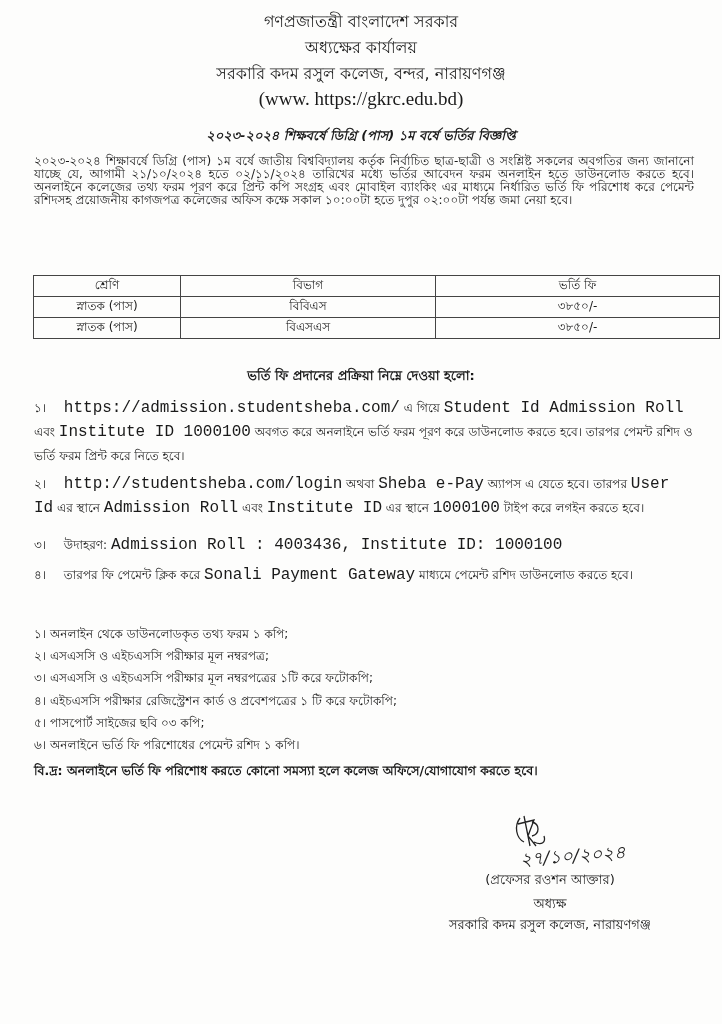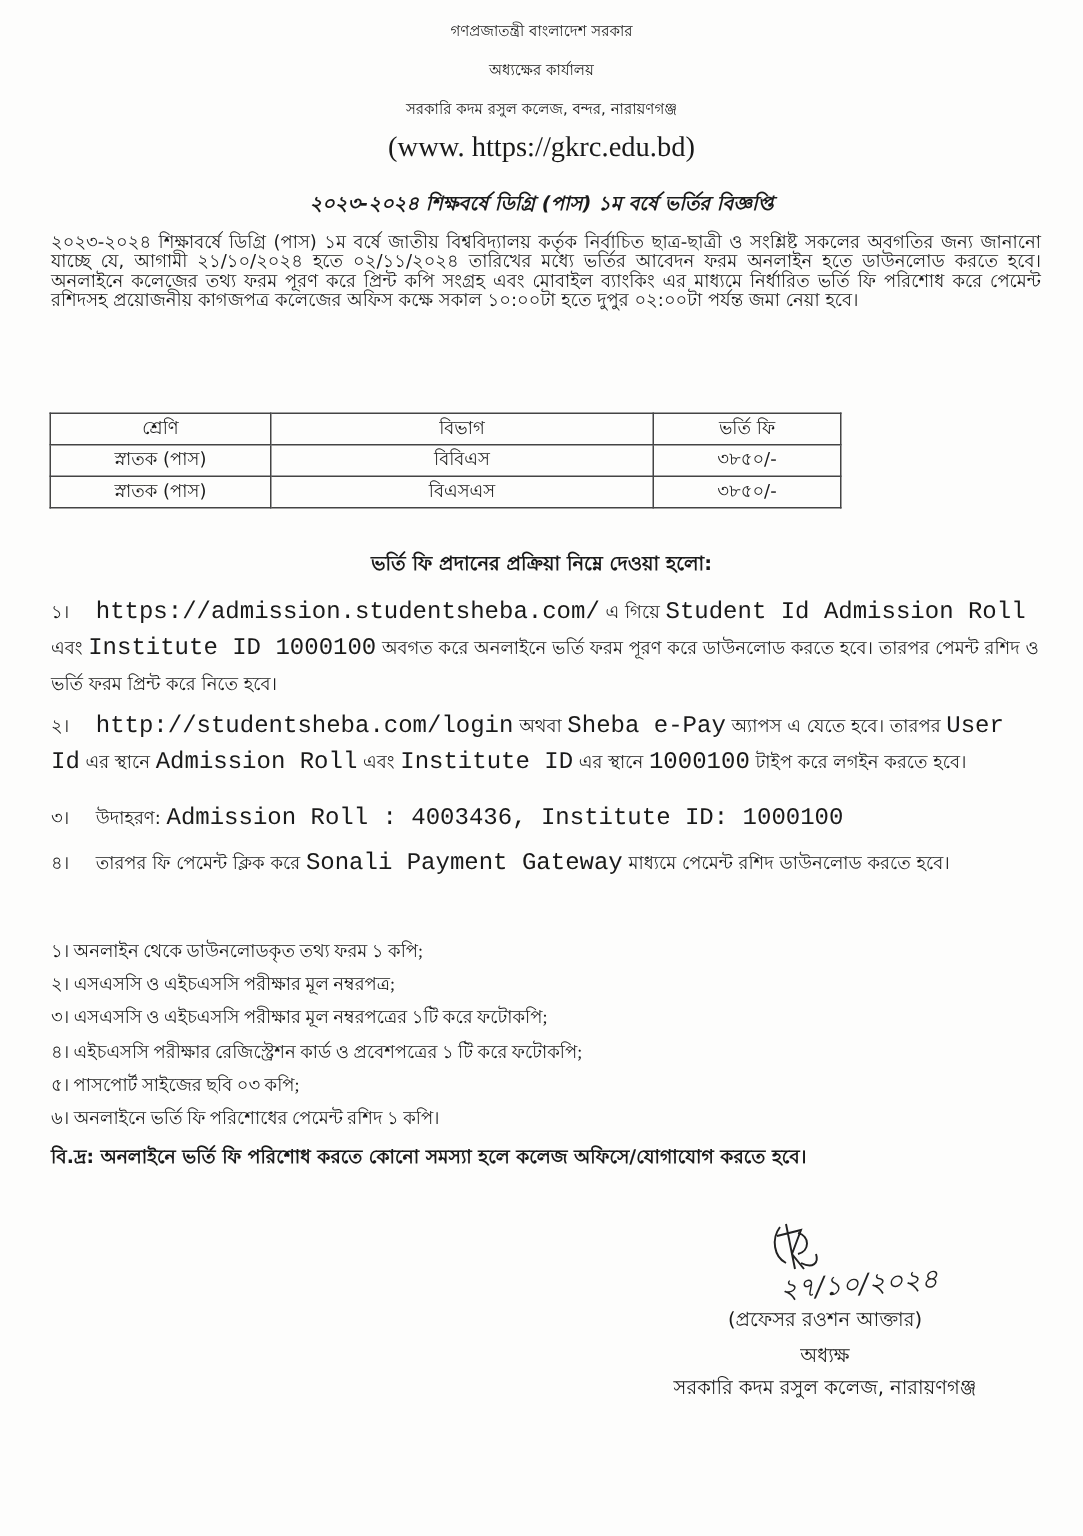--- a/index.html
+++ b/index.html
@@ -1,32 +1,32 @@
 <!DOCTYPE html>
 <html><head>
 <meta charset="utf-8">
 <style>
   html, body { margin: 0; padding: 0; background: #ffffff; }
   body { width: 722px; height: 1024px; position: relative; overflow: hidden;
          font-family: "DejaVu Sans", "Liberation Sans", sans-serif; color: #1a1a1a; }
   .page { position: absolute; left: 0; top: 0; width: 722px; height: 1024px; background: #fdfdfc; }
   .abs { position: absolute; white-space: nowrap; }
   .center { left: 0; width: 722px; text-align: center; }
-  .hdr { font-size: 10px; line-height: 20px; }
+  .hdr { font-size: 16px; line-height: 20px; }
   .url { font-family: "Liberation Serif", serif; font-size: 19px; }
   .title { font-size: 13px; font-weight: bold; font-style: italic; }
   .para { left: 34px; width: 660px; font-size: 12px; line-height: 13px; text-align: justify; white-space: normal; }
-  table.fees { position: absolute; left: 33px; top: 275px; width: 528px; border-collapse: collapse; font-size: 12px; }
+  table.fees { position: absolute; left: 33px; top: 275px; width: 687px; border-collapse: collapse; font-size: 12px; }
   table.fees th, table.fees td { border: 1px solid #444; text-align: center; height: 19px; padding: 0; font-weight: normal; }
   .sub { font-size: 13px; font-weight: bold; }
   .step { left: 34px; width: 660px; font-size: 12px; line-height: 24px; white-space: normal; }
   .step .num { display: inline-block; width: 26px; }
   .step .body { display: inline; }
   .en { font-family: Liberation Mono, monospace; font-size: 16px; }
-  .doc { left: 34px; font-size: 12px; line-height: 22.3px; font-family: Liberation Serif, serif; }
+  .doc { left: 34px; font-size: 12px; line-height: 22.3px; }
   .note { font-size: 12.5px; font-weight: bold; }
   .phone { font-family: "Liberation Serif", serif; font-size: 16px; font-weight: bold; }
   .sig { font-size: 13px; text-align: center; width: 260px; left: 420px; }
 </style>
 </head>
 <body>
 
 <div class="page">
 
   <div class="abs center hdr" style="top:12px;">গণপ্রজাতন্ত্রী বাংলাদেশ সরকার</div>

